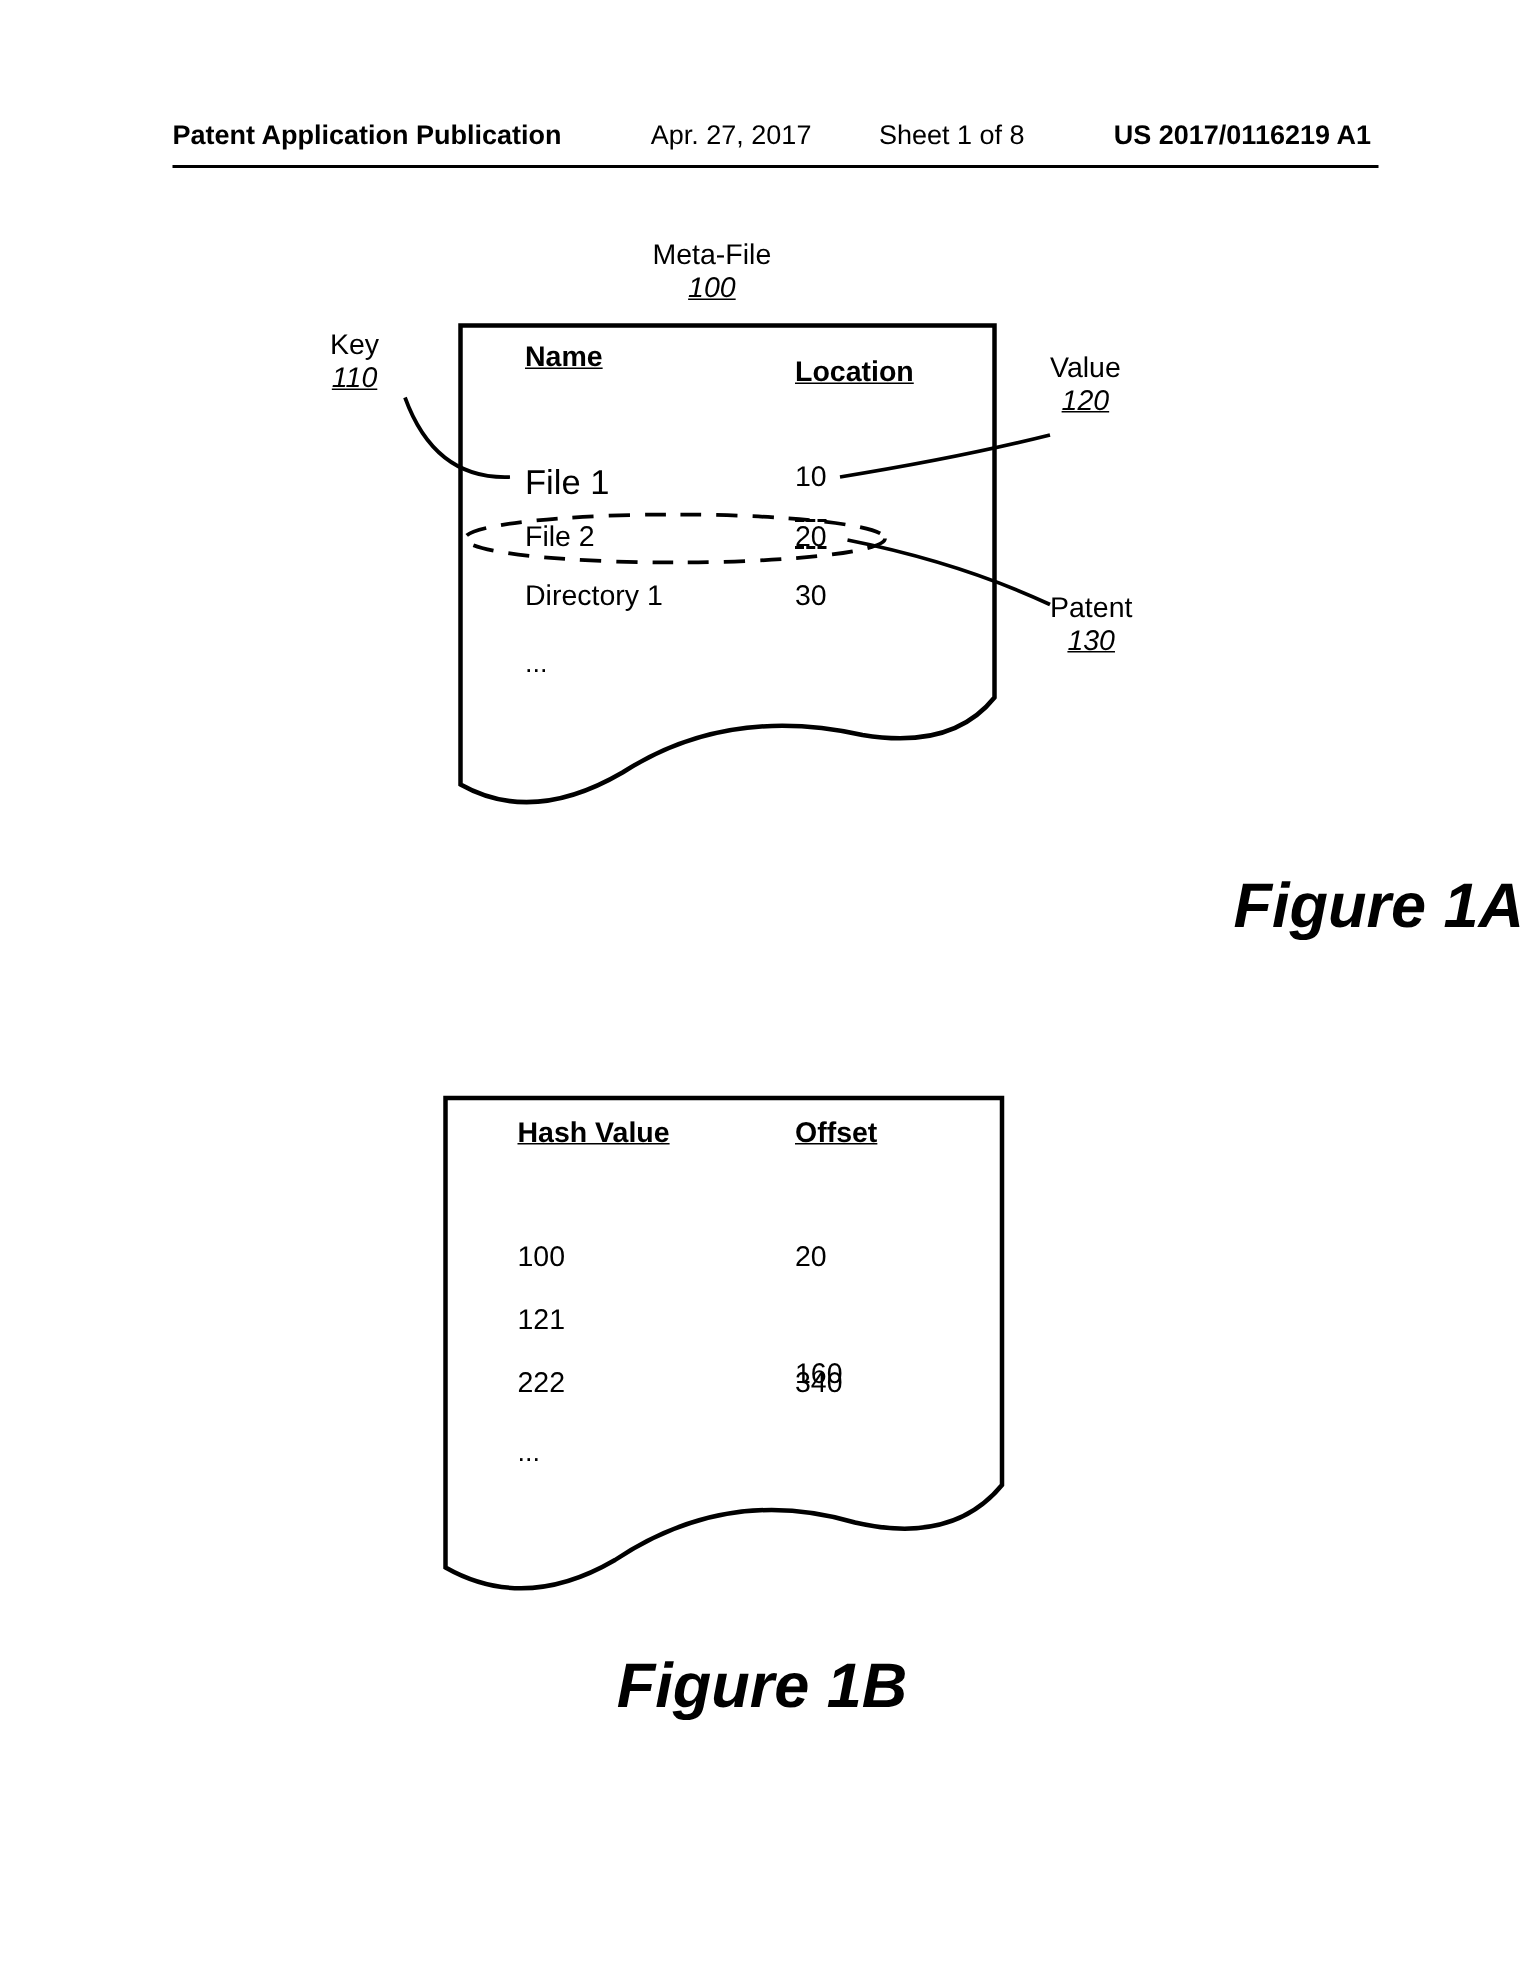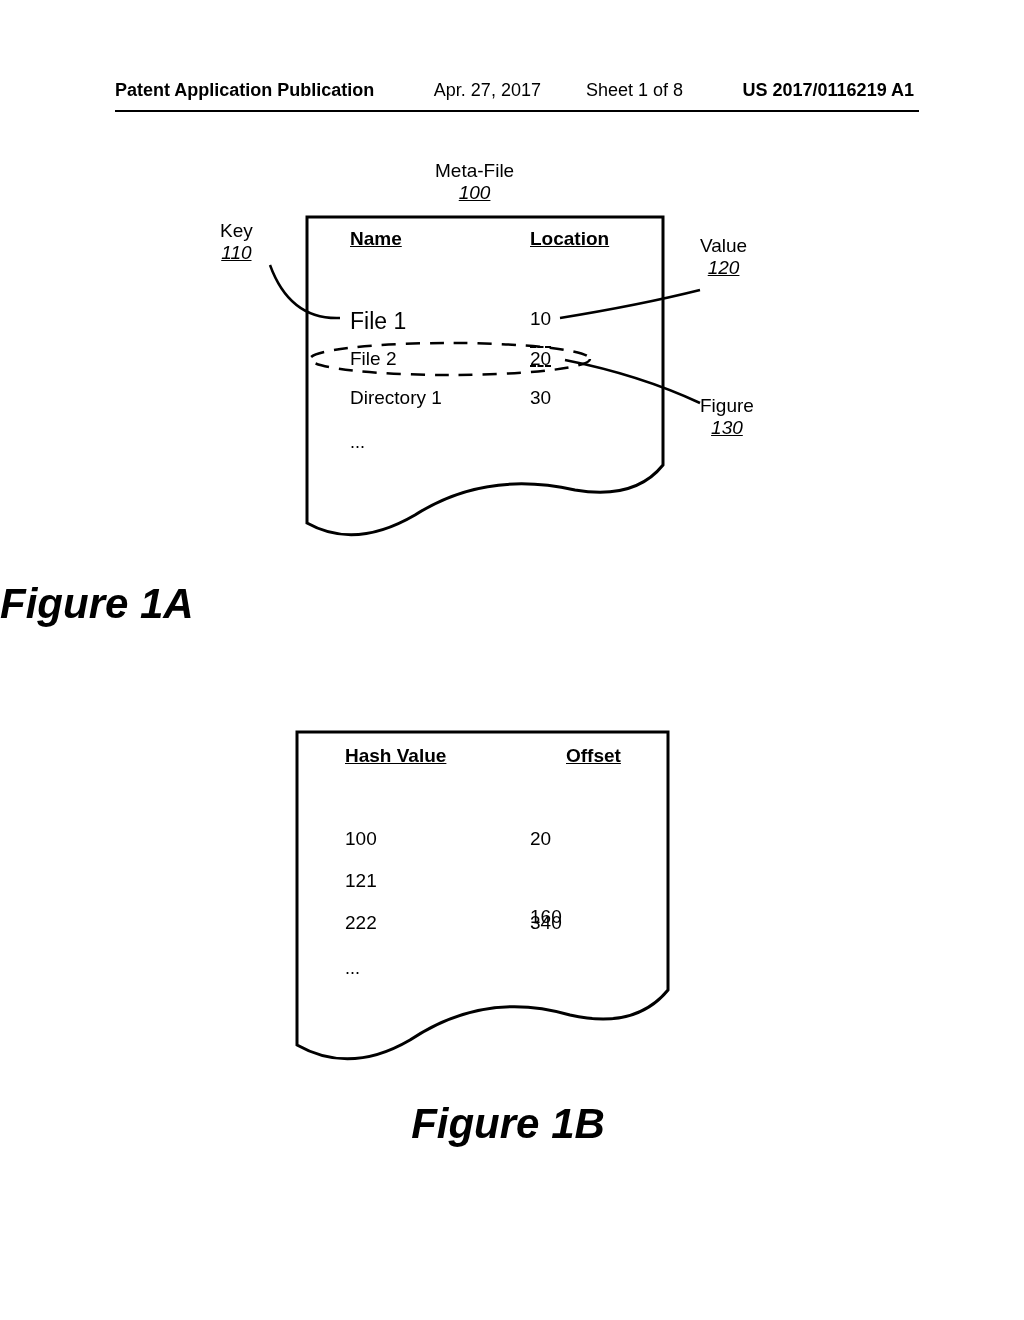--- a/index.html
+++ b/index.html
@@ -90,57 +90,57 @@
   }
   .record-label .num { text-decoration: underline; font-style: italic; }
 
   .fA-header-name {
     position: absolute;
     top: 78px; left: 350px;
     font-weight: bold; text-decoration: underline; font-size: 19px;
   }
   .fA-header-loc {
     position: absolute;
-    top: 78px; left: 530px;
+    top: 88px; left: 530px;
     font-weight: bold; text-decoration: underline; font-size: 19px;
   }
   .fA-r1-name { position: absolute; top: 158px; left: 350px; font-size: 23px; }
   .fA-r1-loc  { position: absolute; top: 158px; left: 530px; font-size: 19px; }
   .fA-r2-name { position: absolute; top: 198px; left: 350px; font-size: 19px; }
   .fA-r2-loc  { position: absolute; top: 198px; left: 530px; font-size: 19px; text-decoration: overline underline; text-decoration-style: dashed;}
   .fA-r3-name { position: absolute; top: 237px; left: 350px; font-size: 19px; }
   .fA-r3-loc  { position: absolute; top: 237px; left: 530px; font-size: 19px; }
   .fA-r4-name { position: absolute; top: 282px; left: 350px; font-size: 18px; }
 
   .figA-caption {
     position: absolute;
     top: 430px;
     left: 0; right:0;
-    text-align: left;
+    text-align: right;
     font-size: 42px;
     font-weight: bold;
     font-style: italic;
   }
 
   
   .figB-box {
     position: absolute;
     top: 580px;
     left: 295px;
     width: 375px;
     height: 330px;
   }
   .figB-box svg { position:absolute; top:0; left:0;}
   .fB-header-hash {
     position: absolute; top: 595px; left: 345px;
     font-weight: bold; text-decoration: underline; font-size: 19px;
   }
   .fB-header-off {
     position: absolute; top: 595px; left: 530px;
-    font-weight: bold; text-decoration: underline; font-size: 19px; margin-left: 36px;
+    font-weight: bold; text-decoration: underline; font-size: 19px;
   }
   .fB-r1-h { position:absolute; top: 678px; left: 345px; font-size:19px; }
   .fB-r1-o { position:absolute; top: 678px; left: 530px; font-size:19px; }
   .fB-r2-h { position:absolute; top: 720px; left: 345px; font-size:19px; }
   .fB-r2-o { position:absolute; top: 756px; left: 530px; font-size:19px; }
   .fB-r3-h { position:absolute; top: 762px; left: 345px; font-size:19px; }
   .fB-r3-o { position:absolute; top: 762px; left: 530px; font-size:19px; }
   .fB-r4-h { position:absolute; top: 808px; left: 345px; font-size:18px; }
 
   .figB-caption {
@@ -185,21 +185,21 @@
     <div>Key</div>
     <div class="num">110</div>
   </div>
 
   <div class="value-label">
     <div>Value</div>
     <div class="num">120</div>
   </div>
 
   <div class="record-label">
-    <div>Figure</div>
+    <div>Patent</div>
     <div class="num">130</div>
   </div>
 
   <div class="figA-box">
     <svg width="360" height="340" viewBox="0 0 360 340">
       <path d="M 2 2 L 358 2 L 358 250
                Q 330 285 270 275
                Q 180 255 110 300
                Q 50 335 2 308
                L 2 2 Z" fill="none" stroke="#000" stroke-width="3"></path>

